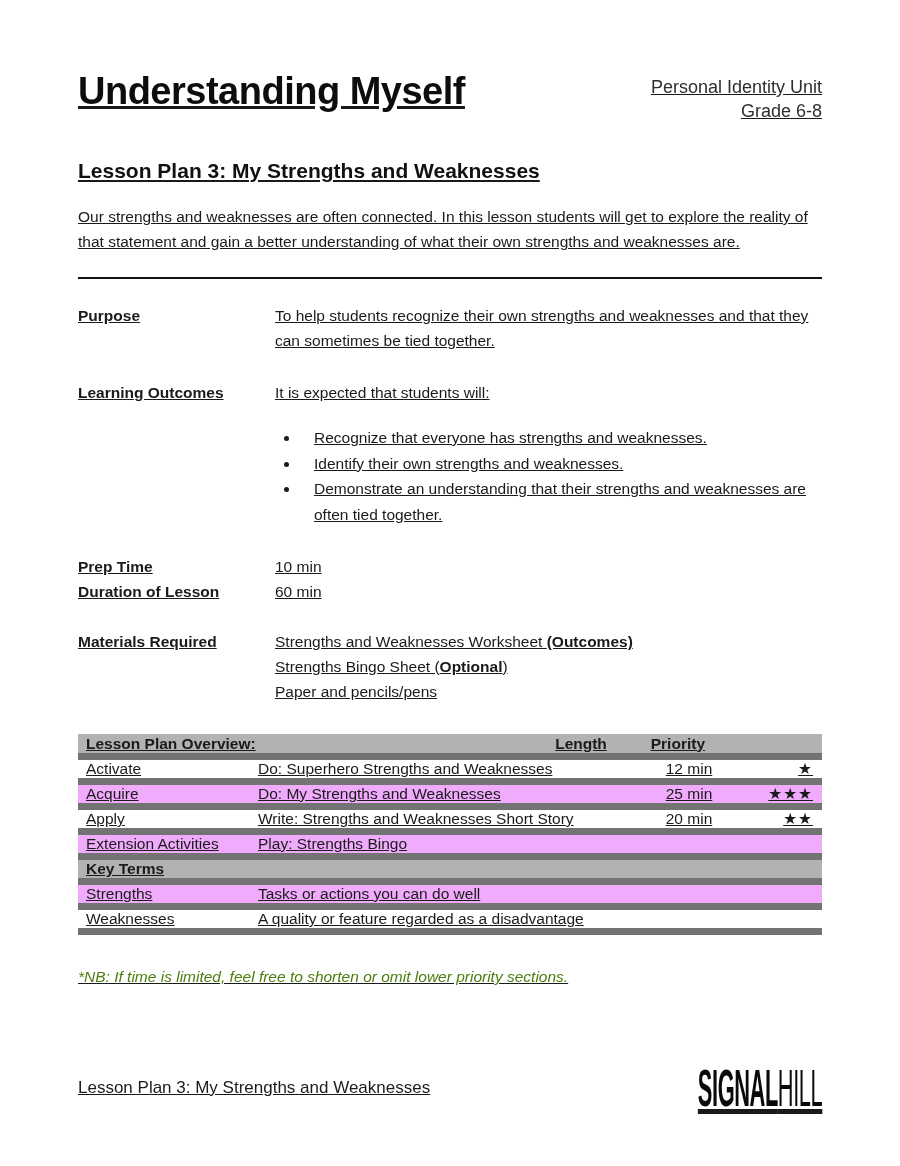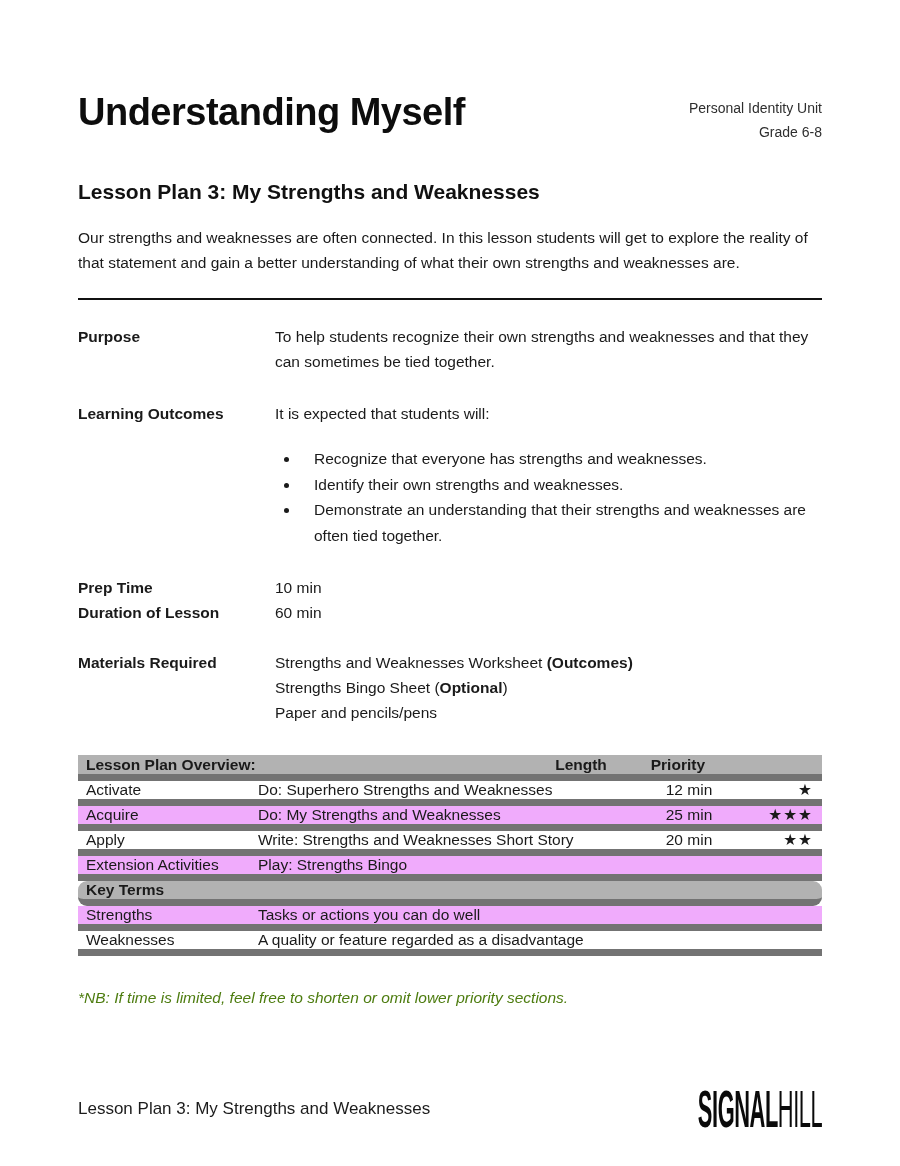--- a/index.html
+++ b/index.html
@@ -6,38 +6,39 @@
   html, body {
     width: 900px; height: 1166px;
     background: #ffffff;
     font-family: "Liberation Sans", sans-serif;
     color: #1a1a1a;
     overflow: hidden;
   }
   .page {
     width: 744px;
     margin: 0 auto;
-    padding-top: 91px;
+    padding-top: 70px;
+    text-decoration: underline;
   }
 
   
   .doc-header {
     display: flex;
     justify-content: space-between;
     align-items: flex-start;
   }
   .doc-title {
     font-size: 38px;
     font-weight: 700;
     letter-spacing: -0.5px;
     color: #0d0d0d;
   }
   .unit-info {
     text-align: right;
-    font-size: 14px;
+    font-size: 18px;
     line-height: 24px;
     color: #2e2e2e;
     padding-top: 5px;
   }
 
   
   .lesson-heading {
     margin-top: 36px;
     font-size: 21px;
     font-weight: 700;
@@ -77,21 +78,21 @@
   
   .overview-table { margin-top: 30px; width: 100%; font-size: 15.5px; }
   .t-row {
     display: flex;
     align-items: center;
     min-height: 25px;
     border-bottom: 7px solid #737373;
   }
   .t-header { background: #b2b2b2; min-height: 26px; font-weight: 700; }
   .t-shade { background: #f0abfc; }
-  .t-section { background: #b2b2b2; font-weight: 700; border-radius: 9px; }
+  .t-section { background: #b2b2b2; font-weight: 700; }
   .col-phase { width: 180px; padding-left: 8px; flex: 0 0 auto; }
   .col-activity { flex: 1 1 auto; }
   .col-length { width: 82px; text-align: center; flex: 0 0 auto; }
   .col-priority { width: 92px; text-align: right; padding-right: 9px; flex: 0 0 auto; letter-spacing: 1px; }
 
   
   .footnote {
     margin-top: 33px;
     font-style: italic;
     font-size: 15.5px;

